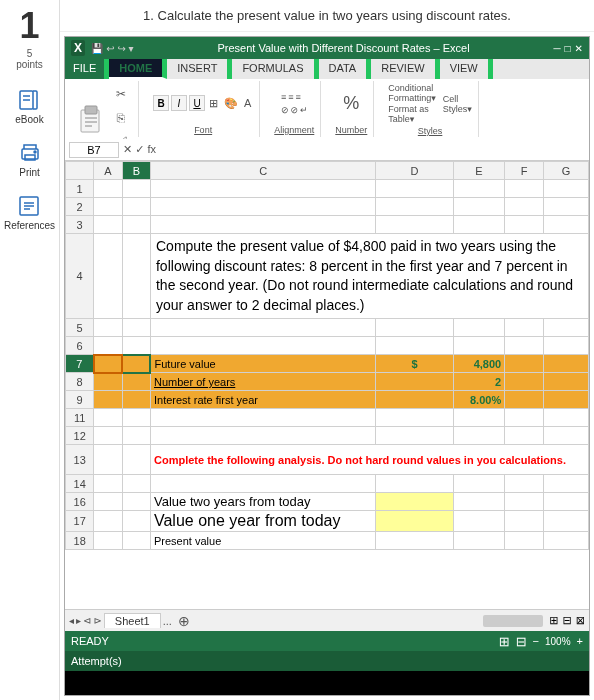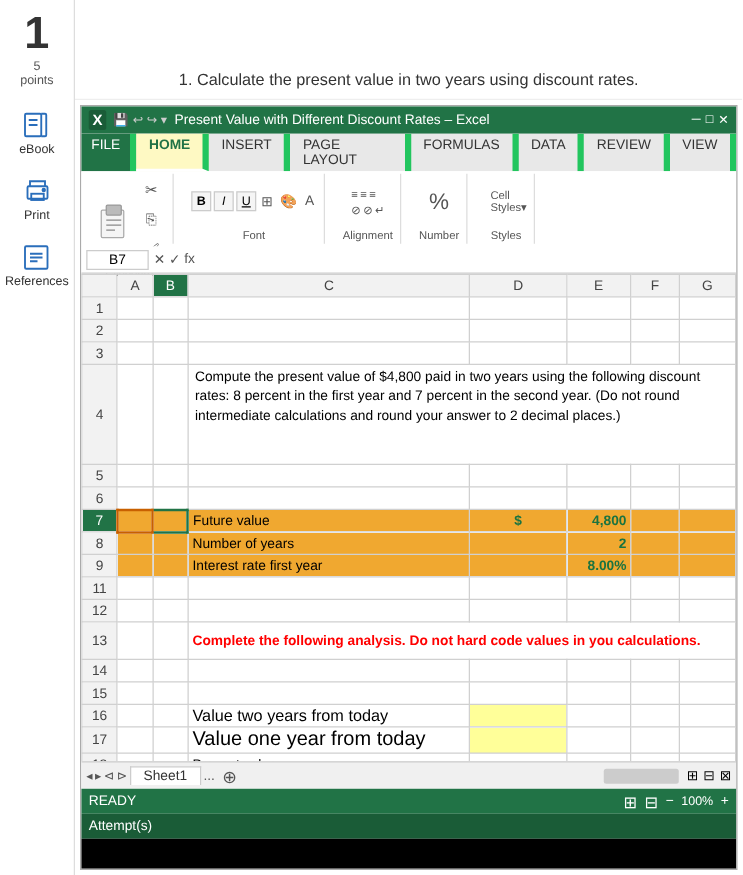--- a/index.html
+++ b/index.html
@@ -56,21 +56,20 @@
       color: #333;
       text-align: center;
     }
 
     
     .main-content {
       flex: 1;
       display: flex;
       flex-direction: column;
       overflow: hidden;
-      margin-top: 48px;
     }
 
     
     .question-header {
       padding: 8px 12px;
       font-size: 13px;
       color: #333;
       border-bottom: 1px solid #eee;
       text-align: center;
     }
@@ -99,39 +98,40 @@
     .excel-logo {
       background: #1a5c37;
       color: white;
       font-weight: bold;
       font-size: 12px;
       padding: 1px 3px;
       border-radius: 2px;
     }
     .excel-title-text {
       flex: 1;
+      text-align: center;
       font-size: 11px;
     }
     .excel-controls {
       display: flex;
       gap: 4px;
     }
     .ribbon-tabs {
       display: flex;
       background: #e8e8e8;
     }
     .ribbon-tab {
       padding: 3px 10px;
       font-size: 11px;
       cursor: pointer;
       color: #333;
       border-right: 5px solid #22c55e;
     }
     .ribbon-tab.active {
-      background: #fef9c3;
+      background: #0f172a;
       color: #217346;
       font-weight: bold;
       border-bottom: 2px solid #fff;
     }
     .ribbon-content {
       display: flex;
       padding: 2px 4px;
       gap: 8px;
       align-items: stretch;
       height: 60px;
@@ -149,20 +149,21 @@
     }
     .ribbon-group-content {
       display: flex;
       align-items: center;
       gap: 3px;
       flex: 1;
     }
     .ribbon-group-label {
       font-size: 9px;
       color: #555;
+      text-decoration: underline;
     }
     .ribbon-icon {
       width: 22px;
       height: 22px;
       display: flex;
       align-items: center;
       justify-content: center;
       cursor: pointer;
       font-size: 14px;
     }
@@ -445,21 +446,20 @@
         <span style="font-size:10px;">─</span>
         <span style="font-size:10px;">□</span>
         <span style="font-size:10px;">✕</span>
       </div>
     </div>
 
     <div class="ribbon-tabs">
       <div class="ribbon-tab" style="background:#217346; color:white; font-size:11px; padding:3px 8px;">FILE</div>
       <div class="ribbon-tab active">HOME</div>
       <div class="ribbon-tab">INSERT</div>
-      <div class="ribbon-tab">PAGE LAYOUT</div>
       <div class="ribbon-tab">FORMULAS</div>
       <div class="ribbon-tab">DATA</div>
       <div class="ribbon-tab">REVIEW</div>
       <div class="ribbon-tab">VIEW</div>
     </div>
 
     <div class="ribbon-content">
 
       <div class="ribbon-group">
         <div class="ribbon-group-content">
@@ -517,20 +517,24 @@
 
       <div class="ribbon-group">
         <div class="ribbon-group-content">
           <div style="font-size:18px; color:#555;">%</div>
         </div>
         <div class="ribbon-group-label" style="font-size:9px; color:#555;">Number</div>
       </div>
 
       <div class="ribbon-group">
         <div class="ribbon-group-content">
+          <div style="display:flex; flex-direction:column; gap:1px; font-size:9px;">
+            <div style="cursor:pointer;">Conditional<br>Formatting▾</div>
+            <div style="cursor:pointer;">Format as<br>Table▾</div>
+          </div>
           <div style="font-size:9px; margin-left:4px;">Cell<br>Styles▾</div>
         </div>
         <div class="ribbon-group-label">Styles</div>
       </div>
     </div>
 
     <div class="formula-bar">
       <input class="cell-ref" type="text" value="B7" style="">
       <div class="formula-dividers">
         <span>✕</span>
@@ -597,21 +601,21 @@
               <td></td>
               <td></td>
               <td></td>
               <td></td>
             </tr>
 
             <tr style="height:80px;">
               <td class="row-header">4</td>
               <td></td>
               <td></td>
-              <td colspan="5" style="white-space:normal; vertical-align:top; padding:3px 5px; font-size:11px; line-height:1.4;">Compute the present value of $4,800 paid in two years using the following discount rates: 8 percent in the first year and 7 percent in the second year. (Do not round intermediate calculations and round your answer to 2 decimal places.)</td>
+              <td colspan="5" style="white-space:normal; vertical-align:top; padding:3px 5px; font-size:14px; line-height:1.4;">Compute the present value of $4,800 paid in two years using the following discount rates: 8 percent in the first year and 7 percent in the second year. (Do not round intermediate calculations and round your answer to 2 decimal places.)</td>
             </tr>
 
             <tr>
               <td class="row-header">5</td>
               <td></td>
               <td></td>
               <td></td>
               <td></td>
               <td></td>
               <td></td>
@@ -637,21 +641,21 @@
               <td class="highlight-orange" style="text-align:center; color:#1a7340; font-weight:bold;">$</td>
               <td class="highlight-orange" style="text-align:right; color:#1a7340; font-weight:bold;">4,800</td>
               <td class="highlight-orange"></td>
               <td class="highlight-orange"></td>
             </tr>
 
             <tr>
               <td class="row-header">8</td>
               <td class="highlight-orange"></td>
               <td class="highlight-orange"></td>
-              <td class="highlight-orange" style="font-size:11px;">Number of years</td>
+              <td class="highlight-orange" style="font-size:11px;text-decoration:underline;">Number of years</td>
               <td class="highlight-orange"></td>
               <td class="highlight-orange" style="text-align:right; color:#1a7340; font-weight:bold;">2</td>
               <td class="highlight-orange"></td>
               <td class="highlight-orange"></td>
             </tr>
 
             <tr>
               <td class="row-header">9</td>
               <td class="highlight-orange"></td>
               <td class="highlight-orange"></td>
@@ -682,44 +686,34 @@
               <td></td>
               <td></td>
               <td></td>
               <td></td>
             </tr>
 
             <tr style="height:30px;">
               <td class="row-header">13</td>
               <td></td>
               <td></td>
-              <td colspan="5" style="white-space:normal; font-size:11px; font-weight:bold; color:red;">Complete the following analysis. Do not hard code values in you calculations.</td>
+              <td colspan="5" style="white-space:normal; font-size:11px; font-weight:bold; color:red;">Complete the following analysis. Do not hard round values in you calculations.</td>
             </tr>
 
             <tr>
               <td class="row-header">14</td>
               <td></td>
               <td></td>
               <td></td>
               <td></td>
               <td></td>
               <td></td>
               <td></td>
             </tr>
 
-            <tr>
-              <td class="row-header">15</td>
-              <td></td>
-              <td></td>
-              <td></td>
-              <td></td>
-              <td></td>
-              <td></td>
-              <td></td>
-            </tr>
 
             <tr>
               <td class="row-header">16</td>
               <td></td>
               <td></td>
               <td style="font-size:13px;">Value two years from today</td>
               <td class="yellow-bg"></td>
               <td></td>
               <td></td>
               <td></td>

